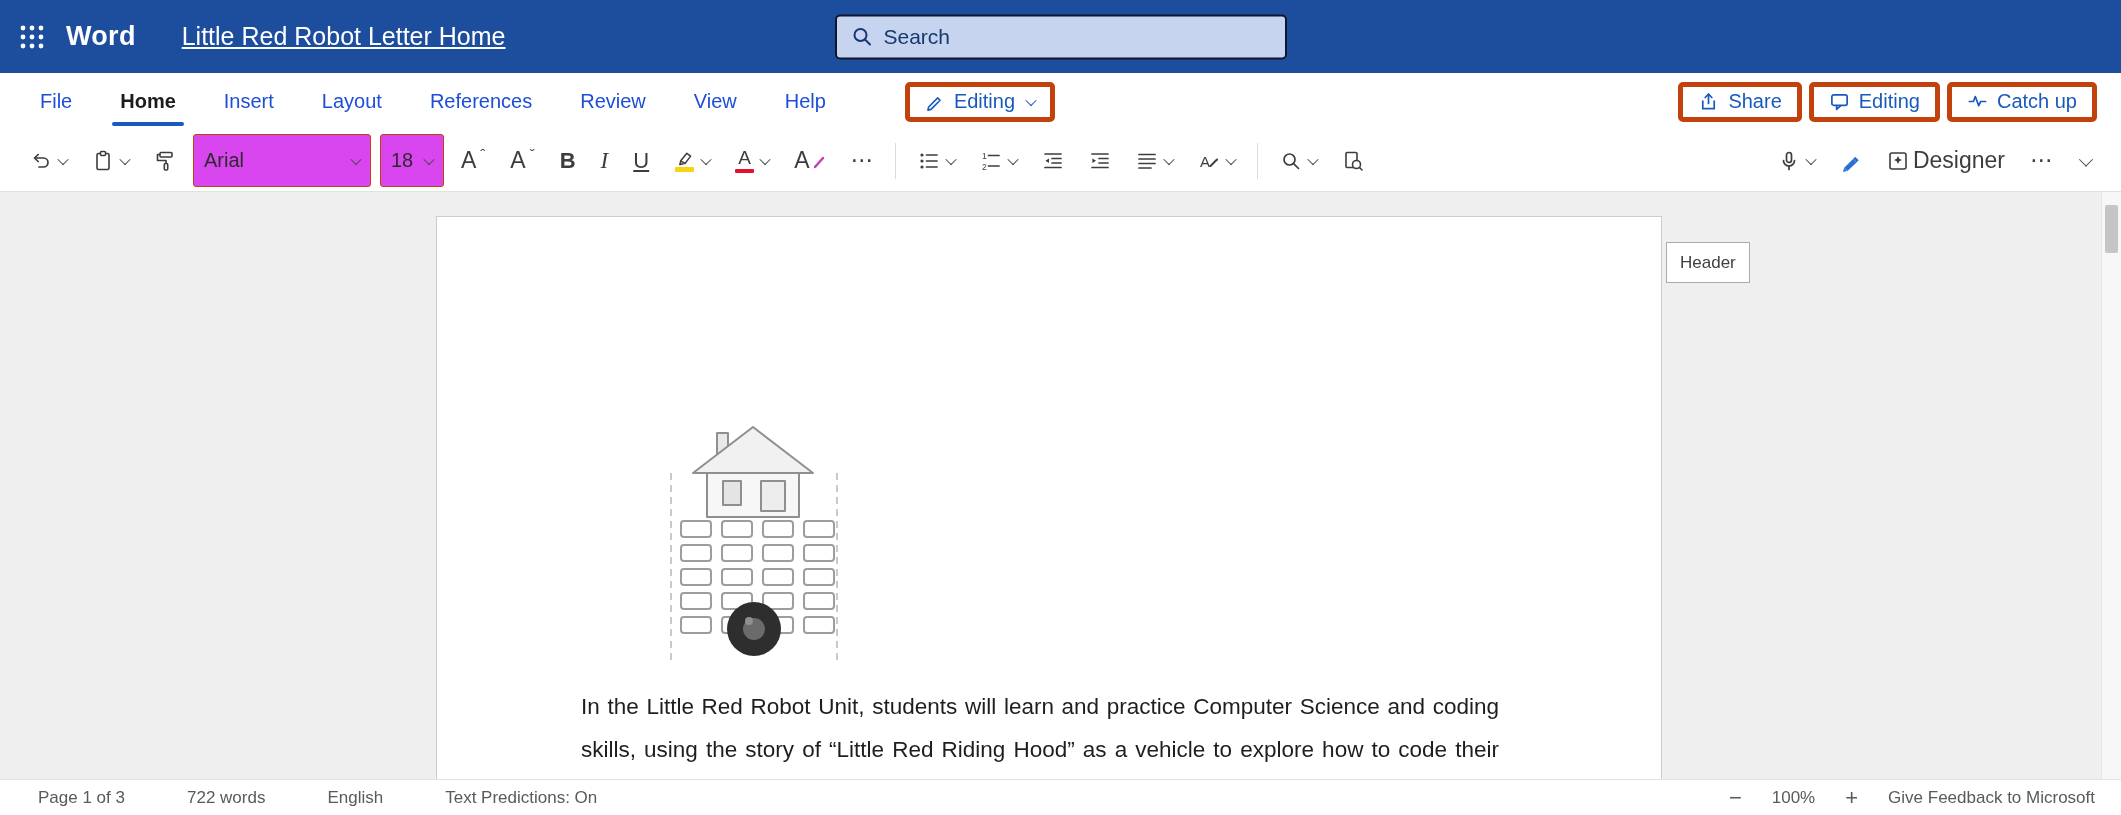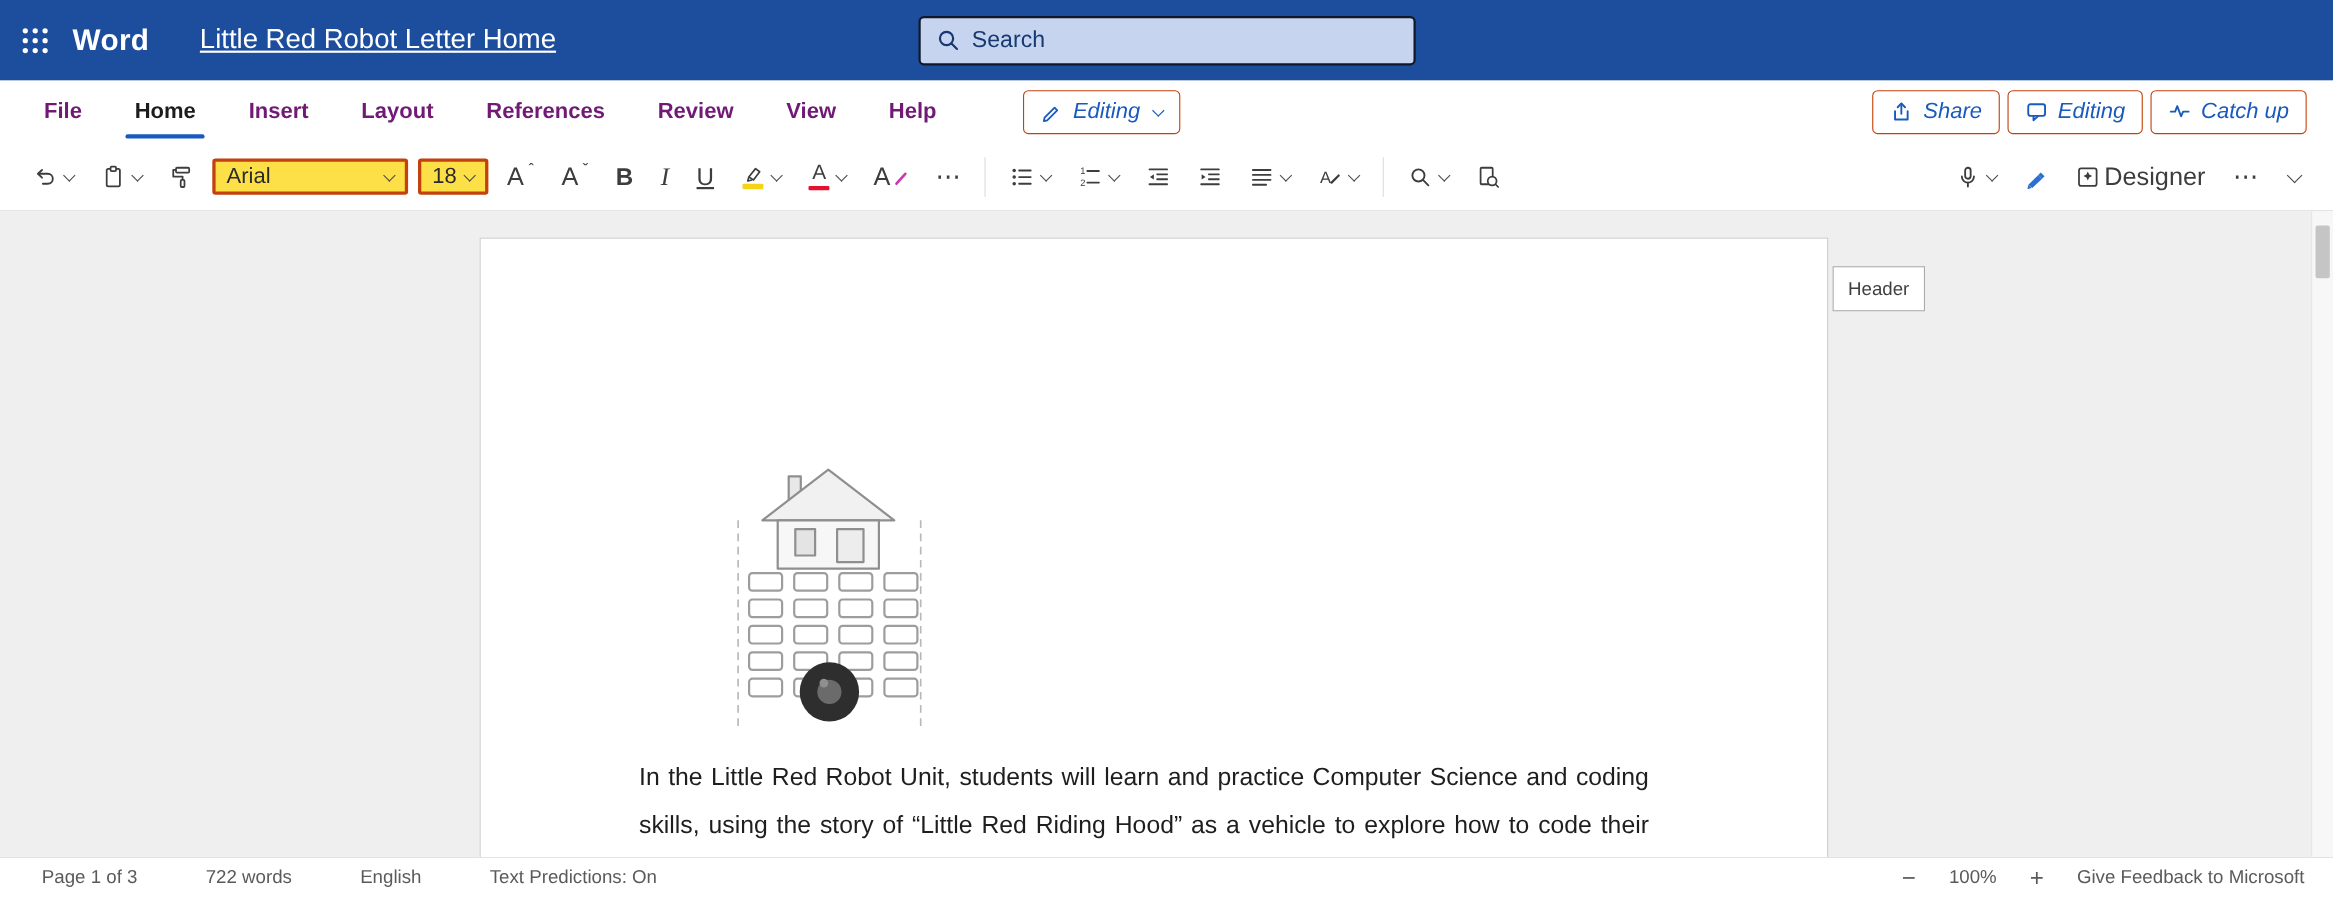--- a/index.html
+++ b/index.html
@@ -10,38 +10,38 @@
   .topbar{height:73px;background:var(--topbar,#1d4e9e);display:flex;align-items:center;position:relative;flex:0 0 auto;color:#fff;}
   .waffle{width:64px;height:73px;display:flex;align-items:center;justify-content:center;background:none;border:none;cursor:pointer;}
   .brand{font-size:27px;font-weight:700;letter-spacing:.3px;margin-left:2px;cursor:pointer;}
   .doc-title{font-size:25px;margin-left:46px;font-weight:400;cursor:pointer;text-decoration:underline;}
   .searchbox{position:absolute;left:50%;top:50%;transform:translate(-50%,-50%);width:452px;height:45px;background:#c7d4ef;border:2px solid #0f172a;border-radius:5px;display:flex;align-items:center;padding:0 14px;gap:11px;}
   .searchbox input{flex:1;background:transparent;border:none;outline:none;font-size:21px;color:#12356e;}
   .searchbox input::placeholder{color:#16396f;opacity:1;}
 
   
   .tabrow{height:57px;display:flex;align-items:center;padding:0 24px 0 16px;flex:0 0 auto;background:#fff;}
-  .tab{height:100%;display:flex;align-items:center;padding:0 24px;font-size:20px;color:#701a75;position:relative;cursor:pointer;background:none;border:none;font-weight:bold;}
+  .tab{height:100%;display:flex;align-items:center;padding:0 24px;font-size:20px;color:#1d4ed8;position:relative;cursor:pointer;background:none;border:none;}
   .tab.active{font-weight:700;color:#1c1c1c;}
   .tab.active::after{content:"";position:absolute;left:16px;right:16px;bottom:4px;height:4px;border-radius:2px;background:var(--accent,#185abd);}
-  .pill{display:flex;align-items:center;gap:9px;height:40px;padding:0 15px;border:1px solid #c2410c;border-radius:5px;background:#fff;color:var(--accent,#185abd);font-size:20px;cursor:pointer;white-space:nowrap;font-style:italic;}
+  .pill{display:flex;align-items:center;gap:9px;height:40px;padding:0 15px;border:5px solid #c2410c;border-radius:5px;background:#fff;color:var(--accent,#185abd);font-size:20px;cursor:pointer;white-space:nowrap;}
   .editing-btn{margin-left:55px;}
   .tabrow-right{margin-left:auto;display:flex;gap:7px;align-items:center;}
 
   
   .toolbar{height:62px;display:flex;align-items:center;padding:0 22px;gap:9px;border-bottom:1px solid #e1e1e1;flex:0 0 auto;background:#fff;}
   .tb{display:flex;align-items:center;gap:4px;padding:7px 8px;border:none;background:none;border-radius:4px;cursor:pointer;color:#3d3d3d;}
   .tb svg{display:block;}
   .glyph{font-size:23px;line-height:1;color:#3d3d3d;}
   .mini{font-size:15px;line-height:1;color:#3d3d3d;}
   .up{align-self:flex-start;margin-top:-2px;}
   .chev{width:8px;height:8px;border-right:1.8px solid #4a4a4a;border-bottom:1.8px solid #4a4a4a;transform:rotate(45deg) translate(-1px,-1px);margin-left:3px;flex:0 0 auto;}
   .chev.blue{border-color:var(--accent,#185abd);}
   .chev.big{width:10px;height:10px;}
-  .combo{display:flex;align-items:center;justify-content:space-between;height:33px;border:3px solid #c2410c;border-radius:3px;padding:0 10px;font-size:20px;color:#2b2b2b;background:#fde047;cursor:pointer;}
+  .combo{display:flex;align-items:center;justify-content:space-between;height:53px;border:1px solid #c2410c;border-radius:3px;padding:0 10px;font-size:20px;color:#2b2b2b;background:#d946ef;cursor:pointer;}
   .font-combo{width:178px;}
   .size-combo{width:64px;}
   .sep{width:1px;height:36px;background:#dcdcdc;margin:0 5px;flex:0 0 auto;}
   .b-label{font-weight:800;font-size:22px;}
   .i-label{font-style:italic;font-family:"Liberation Serif",serif;font-size:23px;}
   .u-label{text-decoration:underline;font-size:22px;}
   .colstack{display:flex;flex-direction:column;align-items:center;line-height:1;}
   .colstack .bar{width:19px;height:4.5px;margin-top:1.5px;border-radius:1px;}
   .tb-label{font-size:23px;color:#3d3d3d;}
   .push{margin-left:auto;}

